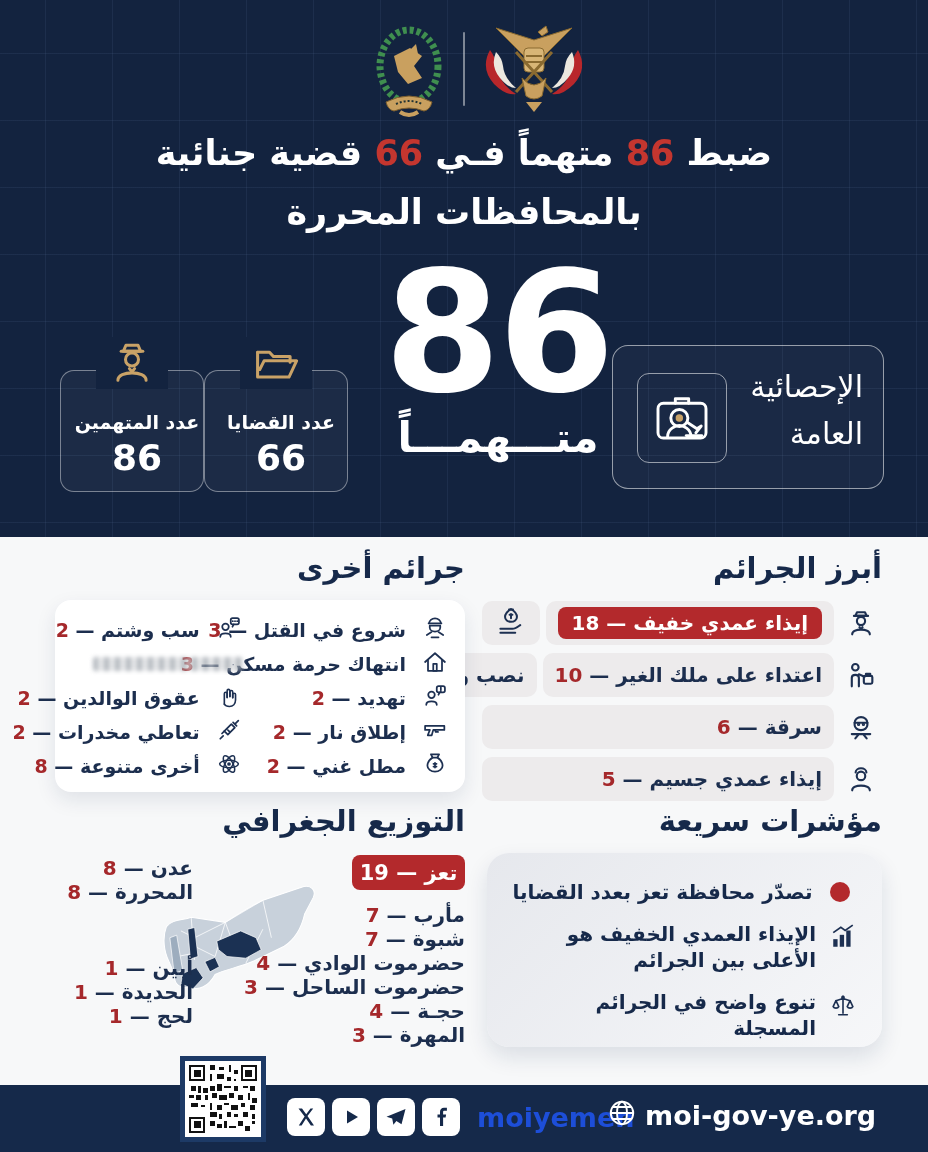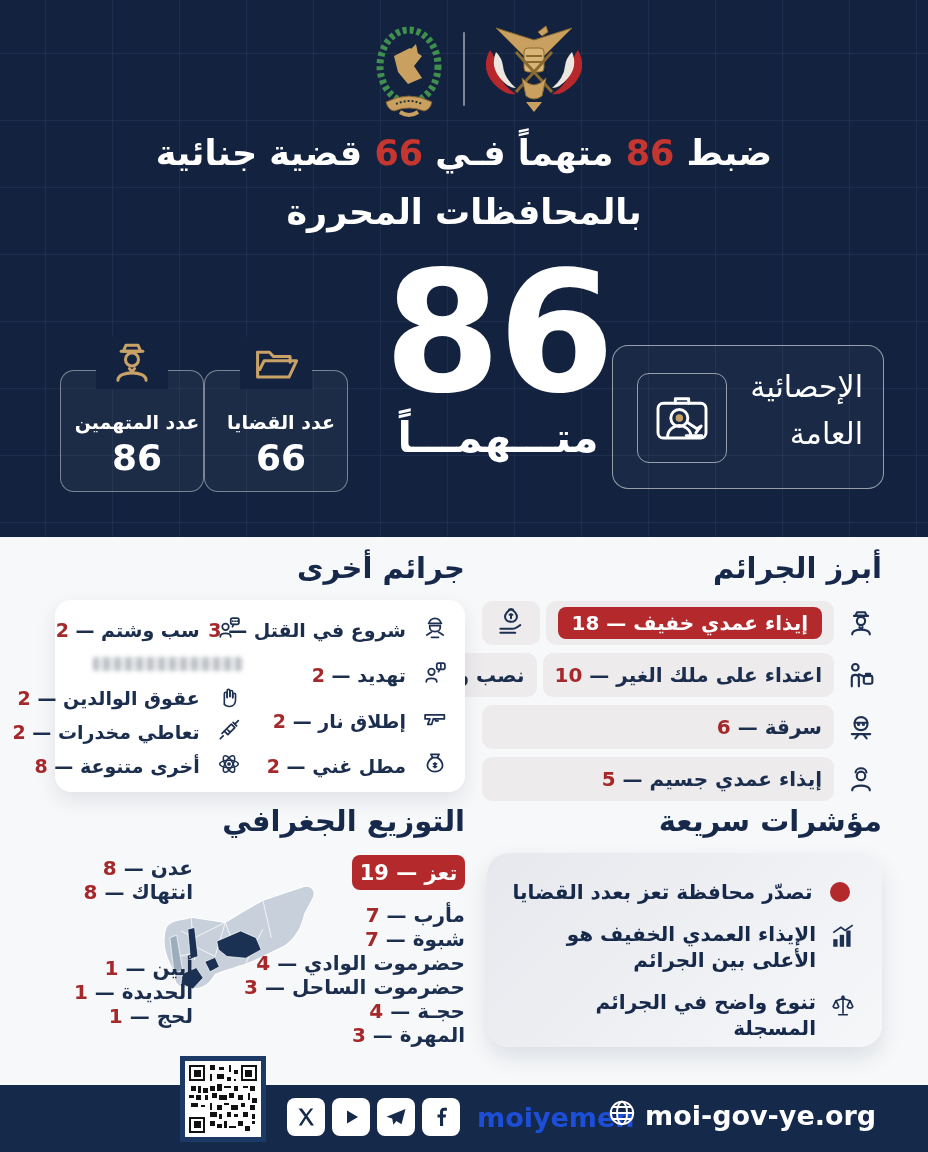--- a/index.html
+++ b/index.html
@@ -295,20 +295,34 @@
         </span>
         <span class="otext">
           <span>شروع في القتل</span>
           <span>—</span>
           <span class="cval">3</span>
         </span>
       </div>
       <div class="oc-item">
         <span>
           <svg width="28" height="28" viewBox="0 0 24 24" fill="none" stroke="#1d3052" stroke-width="1.5" stroke-linecap="round" stroke-linejoin="round">
+            <path d="M3.5 12 L12 4.5 L20.5 12"></path>
+            <path d="M6 10.5 V19.5 H18 V10.5"></path>
+            <rect x="10.5" y="13.5" width="3" height="6"></rect>
+          </svg>
+        </span>
+        <span class="otext">
+          <span>انتهاك حرمة مسكن</span>
+          <span>—</span>
+          <span class="cval">3</span>
+        </span>
+      </div>
+      <div class="oc-item">
+        <span>
+          <svg width="28" height="28" viewBox="0 0 24 24" fill="none" stroke="#1d3052" stroke-width="1.5" stroke-linecap="round" stroke-linejoin="round">
             <circle cx="9" cy="11" r="2.8"></circle>
             <path d="M4.5 19.5 c0 -3.8 9 -3.8 9 0"></path>
             <rect x="13.5" y="3.5" width="7" height="5.4" rx="1.6"></rect>
             <path d="M16 8.9 l-1 2"></path>
             <path d="M17 4.8 v1.8 m0 1.2 v0.1"></path>
           </svg>
         </span>
         <span class="otext">
           <span>تهديد</span>
           <span>—</span>
@@ -438,21 +452,21 @@
     <div><span>مأرب</span> <span>—</span> <span class="cval">7</span></div>
     <div><span>شبوة</span> <span>—</span> <span class="cval">7</span></div>
     <div><span>حضرموت الوادي</span> <span>—</span> <span class="cval">4</span></div>
     <div><span>حضرموت الساحل</span> <span>—</span> <span class="cval">3</span></div>
     <div><span>حجـة</span> <span>—</span> <span class="cval">4</span></div>
     <div><span>المهرة</span> <span>—</span> <span class="cval">3</span></div>
   </div>
 
   <div class="geo-list gl-left-top">
     <div><span>عدن</span> <span>—</span> <span class="cval">8</span></div>
-    <div><span>انتهاك</span> <span>—</span> <span class="cval">8</span></div>
+    <div><span>المحررة</span> <span>—</span> <span class="cval">8</span></div>
   </div>
 
   <div class="geo-list gl-left-bot">
     <div><span>أبين</span> <span>—</span> <span class="cval">1</span></div>
     <div><span>الحديدة</span> <span>—</span> <span class="cval">1</span></div>
     <div><span>لحج</span> <span>—</span> <span class="cval">1</span></div>
   </div>
 
   <div class="sec-h h-ind">مؤشرات سريعة</div>
 

